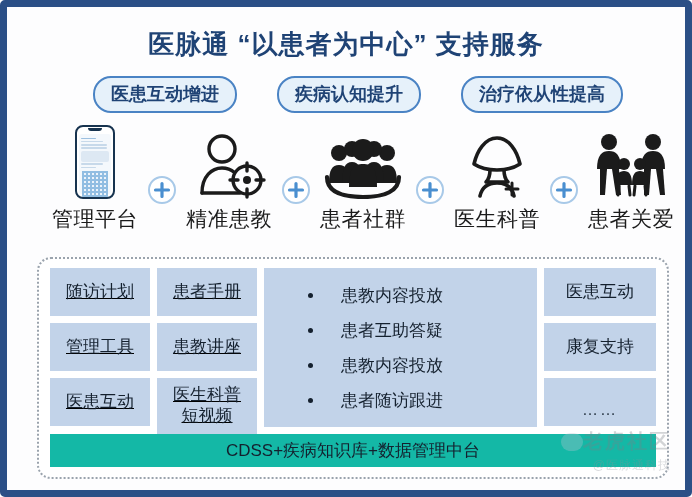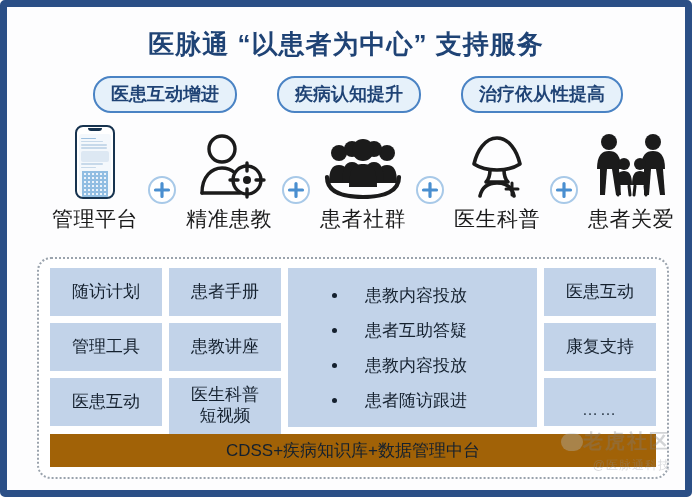--- a/index.html
+++ b/index.html
@@ -118,21 +118,21 @@
     box-sizing:border-box;
     border:2px dotted #9aa3ad;
     border-radius:14px;
     background:#ffffff;
   }
   .grid{
     position:absolute;left:11px;top:9px;right:11px;
     display:flex;gap:7px;align-items:stretch;
   }
   .col{display:flex;flex-direction:column;gap:7px;}
-  .col.c1,.col.c2{width:112px;}
+  .col.c1,.col.c2{width:100px;text-decoration:underline;}
   .col.c3{flex:1;}
   .col.c4{width:112px;}
   .cell{
     background:#c2d3e9;
     color:#14202e;
     display:flex;align-items:center;justify-content:center;
     text-align:center;
     font-size:17px;
     line-height:1.22;
     height:48px;
@@ -154,21 +154,21 @@
     margin:6px 0;
     white-space:nowrap;
   }
   .bullet .dot{
     width:5px;height:5px;border-radius:50%;background:#14202e;
     margin-right:28px;flex:none;
   }
   .footbar{
     position:absolute;left:11px;right:11px;bottom:10px;
     height:33px;
-    background:#a16207;
+    background:#14b8a6;
     display:flex;align-items:center;justify-content:center;
     font-size:17px;color:#14202e;
     white-space:nowrap;
   }
 
   
   .wm{
     position:absolute;right:14px;bottom:16px;
     text-align:right;
     pointer-events:none;

